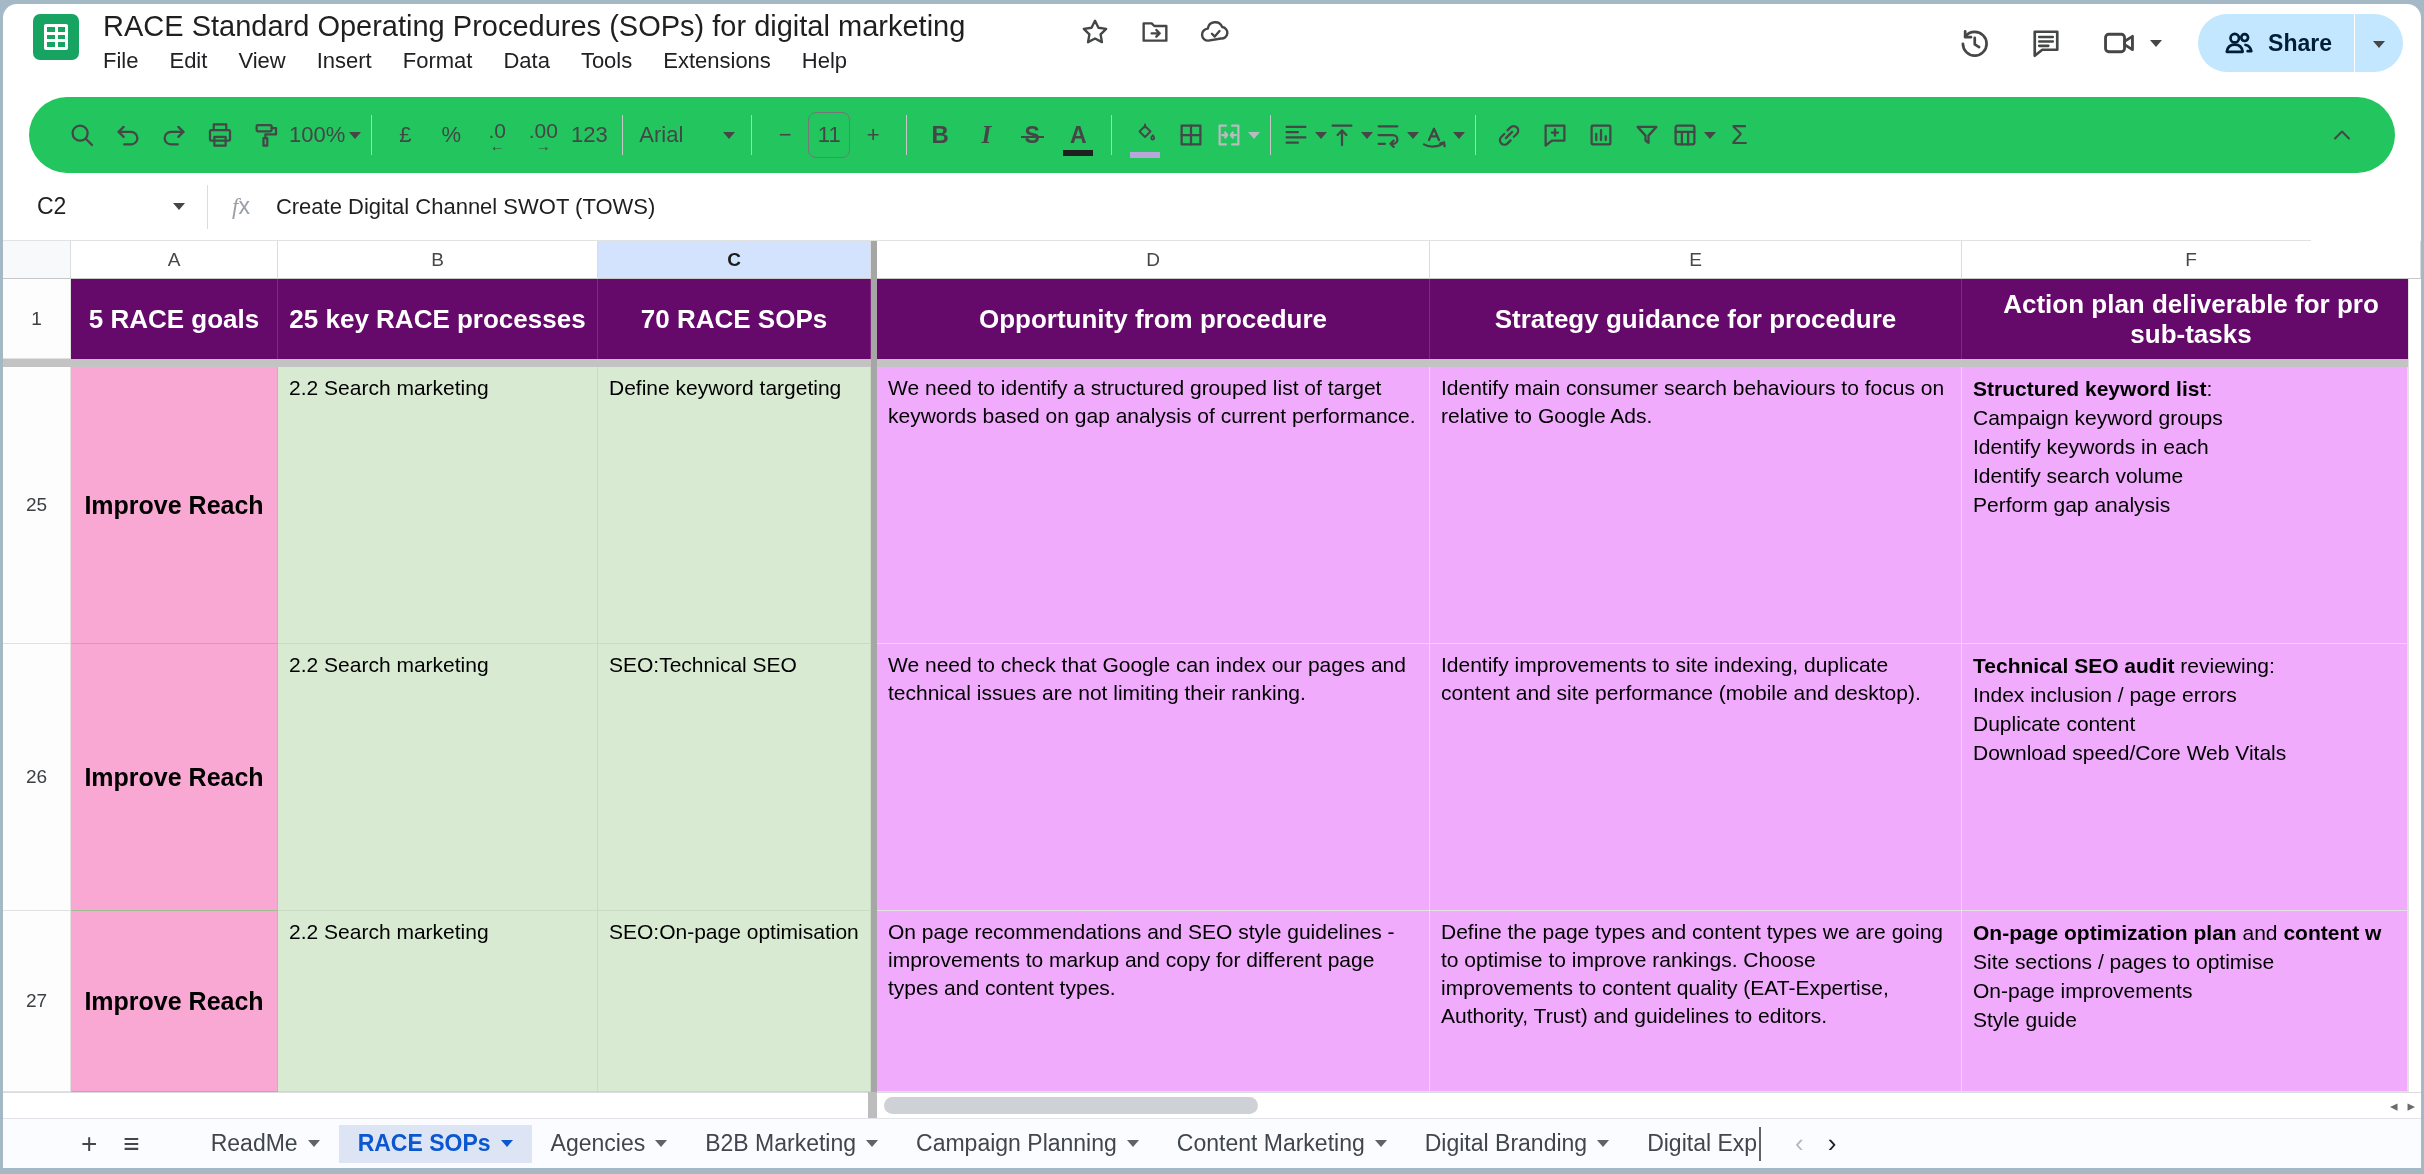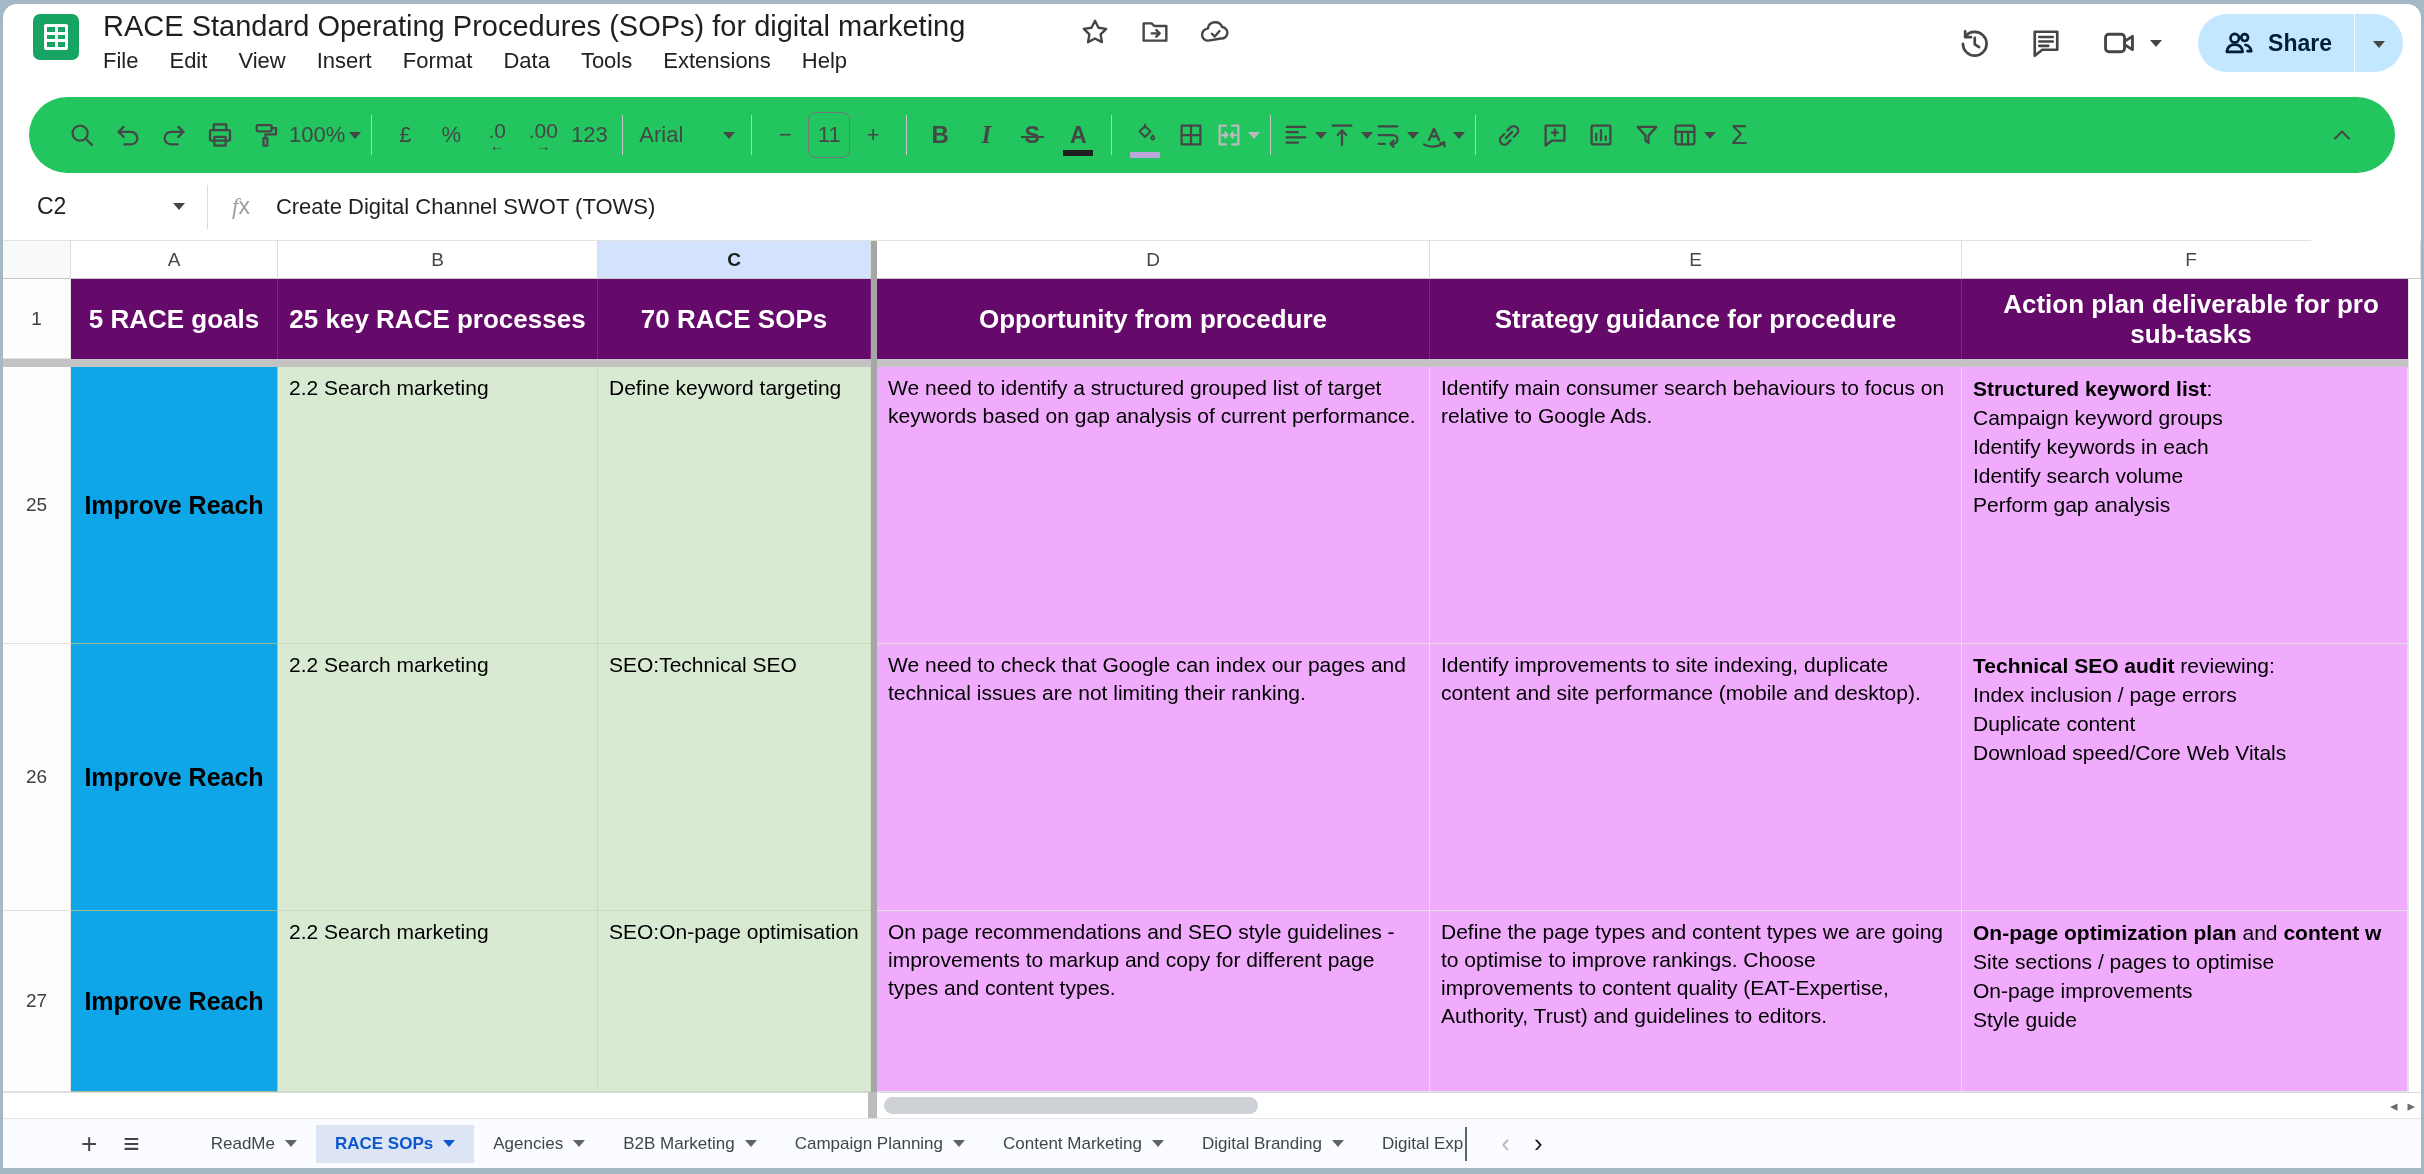--- a/index.html
+++ b/index.html
@@ -71,41 +71,41 @@
   .colhead{background:#fff;border-right:1px solid #dadce0;border-bottom:1px solid #c7c7c7;
            display:flex;align-items:center;justify-content:center;font-size:19px;color:#474747;}
   .colhead.sel{background:#d3e3fd;font-weight:700;color:#1b1b1b;}
   .corner{background:#f8f9fa;}
   .rowhead{background:#fdfdfd;display:flex;align-items:center;justify-content:center;font-size:19px;color:#3c4043;}
   .prow{top:38px;height:80px;}
   .pcell{background:#65096b;border-right:1px solid #7d2a7d;border-bottom:none;color:#fff;font-weight:700;font-size:26px;
          display:flex;align-items:center;justify-content:center;text-align:center;line-height:30px;padding:0 10px;}
   .band{top:118px;height:8px;left:0;width:2418px;background:#c3c3c3;}
   .r25{top:126px;height:277px;} .r26{top:403px;height:267px;} .r27{top:670px;height:181px;}
-  .goal{background:#0ea5e9;border-right-color:#a6c897;border-bottom-color:#9dbf8f;
+  .goal{background:#f9a8d4;border-right-color:#a6c897;border-bottom-color:#9dbf8f;
         display:flex;align-items:center;justify-content:center;text-align:center;
         font-weight:700;font-size:25px;line-height:32px;color:#000;}
   .gcell{background:#d9ead3;border-right-color:#c9dcc2;border-bottom-color:#c9dcc2;}
   .tcell{background:#f0abfc;}
   .ctext{padding:7px 11px;font-size:21px;line-height:28px;color:#000;}
   .fl{line-height:29px;}
   .fdivider{left:868px;top:0;width:6px;height:851px;background:#a6a6a6;}
   .vscroll{left:2405px;top:38px;width:13px;height:813px;background:#fff;border-left:1px solid #e3e3e3;}
 
   
   .hscroll{left:0;top:851px;width:2418px;height:26px;background:#fff;border-top:1px solid #dadce0;}
   .hthumb{left:881px;top:856px;width:374px;height:17px;background:#ced1d6;border-radius:9px;}
   .hblock{left:865px;top:851px;width:9px;height:26px;background:#bdbdbd;}
   .harrows{right:6px;top:856px;display:flex;gap:10px;color:#6b6b6b;font-size:15px;}
 
   
   .tabbar{left:0;top:877px;width:2418px;height:50px;background:#fafcff;border-top:1px solid #e0e3e7;
           display:flex;align-items:center;padding-left:78px;box-sizing:border-box;}
   .tb-ic{color:#444746;margin-right:26px;font-size:28px;line-height:1;}
-  .tab{display:flex;align-items:center;gap:10px;height:38px;padding:0 19px;font-size:17px;font-weight:500;color:#40464c;white-space:nowrap;}
+  .tab{display:flex;align-items:center;gap:10px;height:38px;padding:0 19px;font-size:23px;font-weight:500;color:#40464c;white-space:nowrap;}
   .tab.first{margin-left:26px;}
   .tab.active{background:#dde4f3;color:#0b57d0;font-weight:700;}
   .tab .dd.sm{border-top-color:#5f6368;}
   .tab.active .dd.sm{border-top-color:#0b57d0;}
   .clipline{width:2px;height:34px;background:#5f6368;margin-left:2px;}
   .tnav{font-size:26px;color:#202124;margin-left:24px;}
   .tnav.dim{color:#b6b9bd;margin-left:34px;}
   b{font-weight:700;}
 </style>
 </head>

